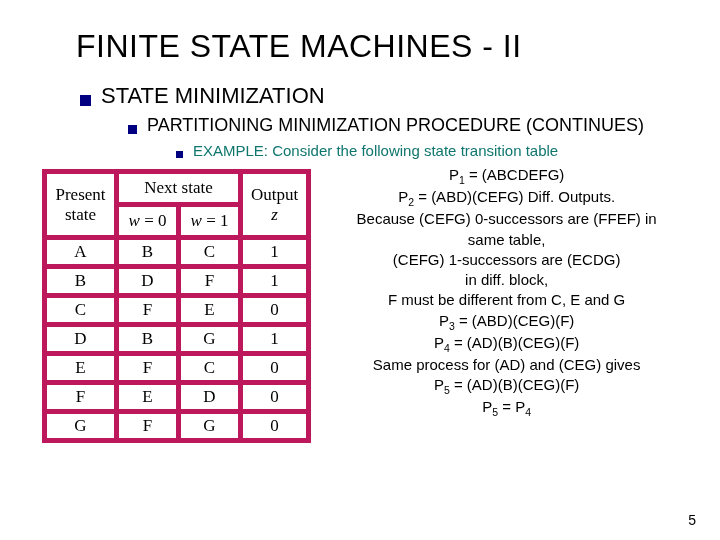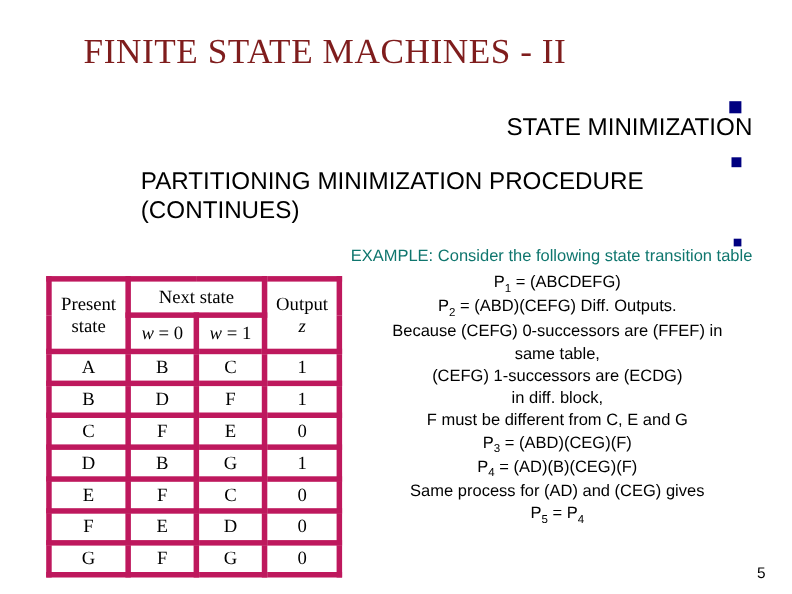--- a/index.html
+++ b/index.html
@@ -6,42 +6,42 @@
   body {
     width: 720px;
     height: 540px;
     background: #fff;
     font-family: "Times New Roman", Times, serif;
     color: #000;
     position: relative;
     padding: 28px 36px 10px 36px;
   }
   .title {
-    font-family: Liberation Serif, serif;
+    font-family: Liberation Sans, sans-serif;
     font-size: 32px;
     font-weight: 400;
-    color: #7f1d1d;
+    color: #000000;
     margin-left: 40px;
     margin-bottom: 18px;
     letter-spacing: 0.5px;
   }
-  .lvl1, .lvl2, .lvl3 { display: flex; align-items: flex-end; flex-direction: column; }
+  .lvl1, .lvl2, .lvl3 { display: flex; align-items: center; }
   .bullet {
     width: 10px; height: 10px;
     background: #000080;
     flex-shrink: 0;
     margin-top: 7px;
     margin-right: 10px;
   }
   .lvl1 { margin-left: 44px; margin-bottom: 6px; }
   .lvl1 .bullet { width: 11px; height: 11px; margin-top: 9px; }
   .lvl1-text { font-family: Verdana, Arial, sans-serif; font-size: 22px; color: #000; }
   .lvl2 { margin-left: 92px; margin-bottom: 6px; }
   .lvl2 .bullet { width: 9px; height: 9px; margin-top: 8px; }
-  .lvl2-text { font-family: Verdana, Arial, sans-serif; font-size: 22px; color: #000; }
+  .lvl2-text { font-family: Verdana, Arial, sans-serif; font-size: 18px; color: #000; }
   .lvl3 { margin-left: 140px; margin-bottom: 10px; }
   .lvl3 .bullet { width: 7px; height: 7px; margin-top: 7px; }
   .lvl3-text { font-family: Verdana, Arial, sans-serif; font-size: 15px; color: #0f766e; }
 
   .content-row { display: flex; margin-top: 8px; margin-left: 6px; }
 
   table.state {
     border-collapse: collapse;
     font-family: "Times New Roman", Times, serif;
   }
@@ -166,18 +166,19 @@
     <div><span>P</span><span class="sub">1</span><span> = (ABCDEFG)</span></div>
     <div><span>P</span><span class="sub">2</span><span> = (ABD)(CEFG)  Diff. Outputs.</span></div>
     <div>Because (CEFG) 0-successors are (FFEF) in</div>
     <div>same table,</div>
     <div>(CEFG) 1-successors are (ECDG)</div>
     <div>in diff. block,</div>
     <div>F must be different from C, E and G</div>
     <div><span>P</span><span class="sub">3</span><span> = (ABD)(CEG)(F)</span></div>
     <div><span>P</span><span class="sub">4</span><span> = (AD)(B)(CEG)(F)</span></div>
     <div>Same process for  (AD) and (CEG) gives</div>
+    <div><span>P</span><span class="sub">5</span><span> = (AD)(B)(CEG)(F)</span></div>
     <div><span>P</span><span class="sub">5</span><span> = P</span><span class="sub">4</span></div>
   </div>
 
 </div>
 
 <div class="pagenum">5</div>
 
 </body></html>

